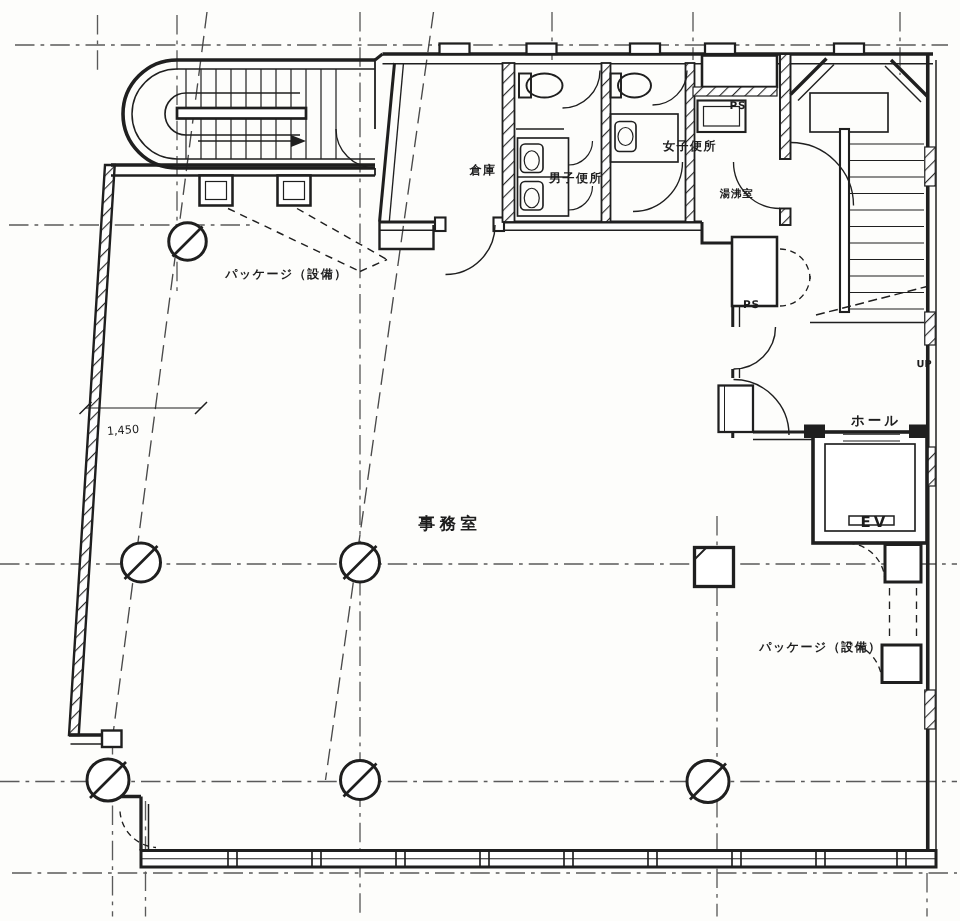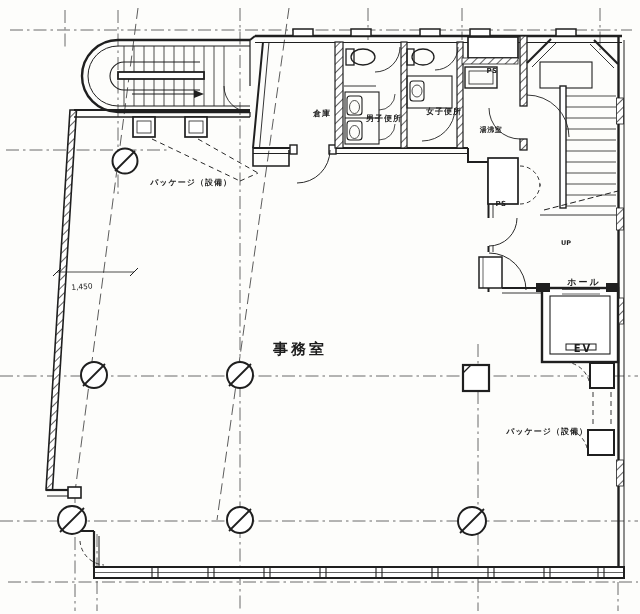--- a/index.html
+++ b/index.html
@@ -7,21 +7,21 @@
     position:relative;width:640px;height:614px;background:#fdfdfb;
     font-family:"DejaVu Sans",sans-serif;overflow:hidden;
   }
   .sheet svg{position:absolute;left:0;top:0;}
   .lbl{
     position:absolute;transform:translate(-50%,-50%);
     color:#1d1d1d;white-space:nowrap;line-height:1;
     font-family:"DejaVu Sans",sans-serif;
     margin-top:24px;
   }
-  .lbl-office{font-size:15px;letter-spacing:3px;font-weight:bold;}
+  .lbl-office{font-size:11px;letter-spacing:3px;font-weight:bold;}
   .lbl-room{font-size:8px;letter-spacing:1px;font-weight:bold;}
   .lbl-small{font-size:7px;letter-spacing:.5px;font-weight:bold;}
   .lbl-hall{font-size:9px;letter-spacing:2px;font-weight:bold;}
   .lbl-ev{font-size:10px;letter-spacing:2px;font-weight:bold;}
   .lbl-up{font-size:6.5px;font-weight:bold;}
   .lbl-dim{font-size:7.5px;transform:translate(-50%,-50%) rotate(-4deg);}
 </style>
 </head>
 <body>
 
@@ -254,23 +254,23 @@
 
   <g stroke="#1f1f1f" fill="none">
     <path d="M57 272 H134" stroke-width="0.8"></path>
     <path d="M53 276 L61 268 M130 276 L138 268" stroke-width="1"></path>
   </g>
 </svg>
 
   <span class="lbl lbl-room" style="left:191px;top:159px;">パッケージ（設備）</span>
   <span class="lbl lbl-room" style="left:322px;top:90px;">倉庫</span>
   <span class="lbl lbl-room" style="left:384px;top:95px;">男子便所</span>
-  <span class="lbl lbl-room" style="left:444px;top:88px;">女子便所</span>
+  <span class="lbl lbl-room" style="left:444px;top:74px;padding-left:32px;">女子便所</span>
   <span class="lbl lbl-small" style="left:491px;top:106px;text-align:right;">湯沸室</span>
   <span class="lbl lbl-small" style="left:492px;top:47px;">PS</span>
   <span class="lbl lbl-small" style="left:501px;top:180px;">PS</span>
   <span class="lbl lbl-hall" style="left:584px;top:258px;">ホール</span>
-  <span class="lbl lbl-up" style="left:566px;top:219px;">UP</span>
+  <span class="lbl lbl-up" style="left:616px;top:219px;">UP</span>
   <span class="lbl lbl-office" style="left:300px;top:325px;">事務室</span>
   <span class="lbl lbl-ev" style="left:583px;top:325px;">EV</span>
   <span class="lbl lbl-room" style="left:547px;top:408px;">パッケージ（設備）</span>
   <span class="lbl lbl-dim" style="left:82px;top:263px;">1,450</span>
 </div>
 
 </body></html>

